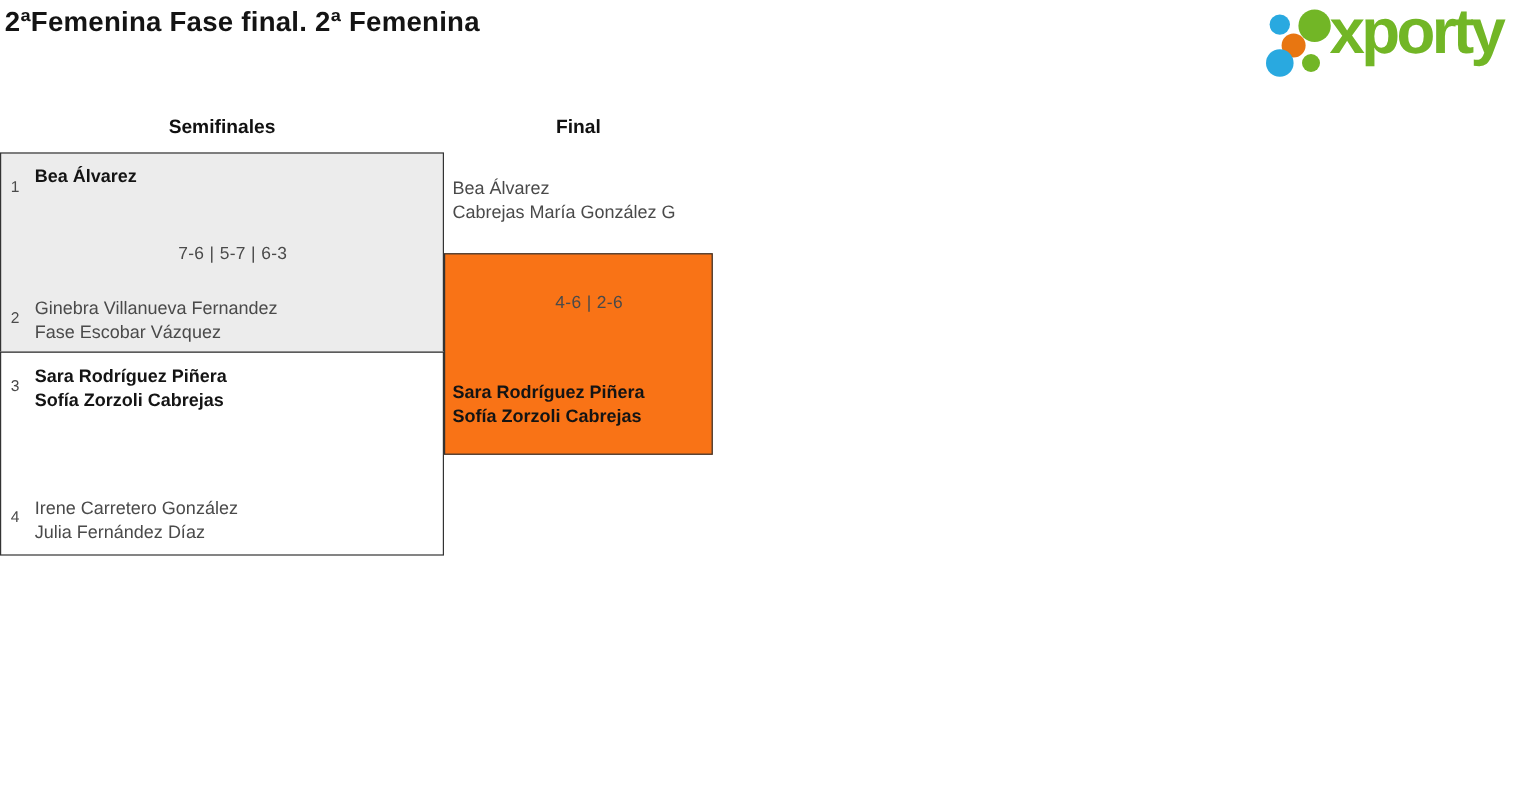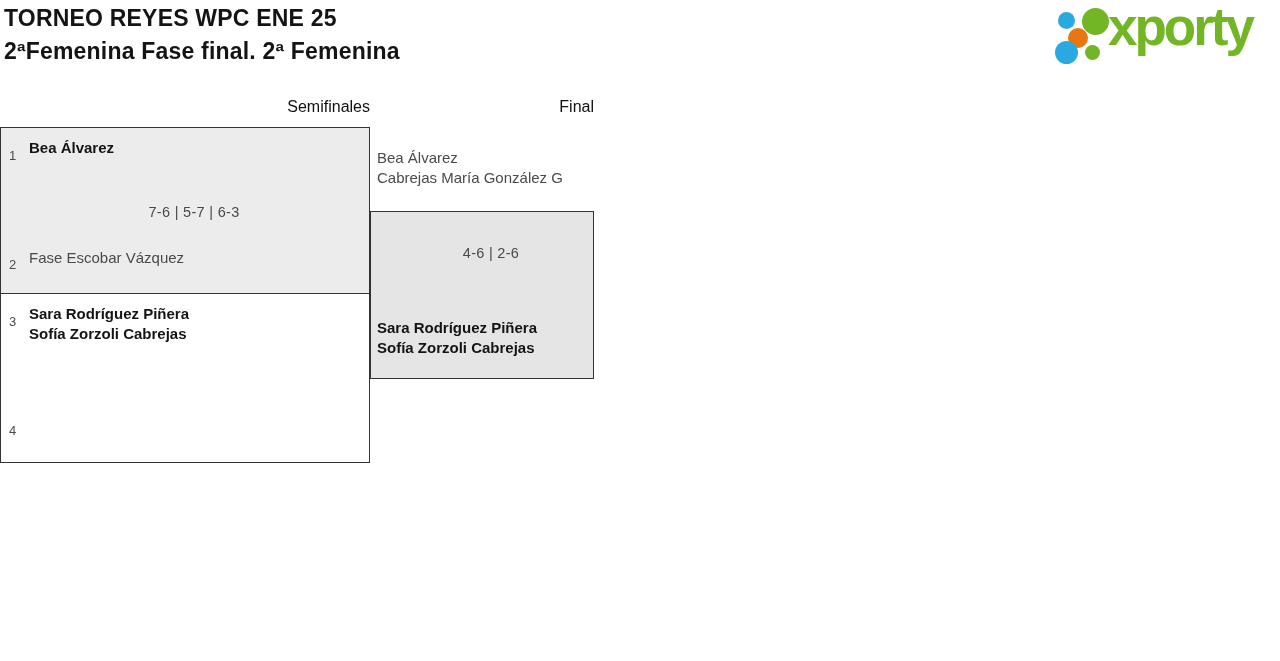--- a/index.html
+++ b/index.html
@@ -28,34 +28,34 @@
   .dot.d-blue-lg  { left: 9px;  top: 35px; width: 23px; height: 23px; background: #29a9e0; }
   .dot.d-green-sm { left: 39px; top: 39px; width: 15px; height: 15px; background: #72b626; }
   .wordmark {
     position: absolute; left: 62px; top: -12px;
     font-size: 53px; font-weight: 700; letter-spacing: -3px;
     color: #72b626; line-height: 66px;
   }
 
   
   .round-label {
-    position: absolute; top: 98px; text-align: right;
-    font-size: 16px; font-weight: 400; color: #111111;
+    position: absolute; top: 98px; text-align: center;
+    font-size: 16px; font-weight: 700; color: #111111;
   }
   .rl-semis { left: 0; width: 370px; }
   .rl-final { left: 370px; width: 224px; }
 
   
   .match {
     position: absolute; box-sizing: border-box;
     border: 1px solid #333333;
   }
   .m-sf1   { left: 0;     top: 127px; width: 370px; height: 167px; background: #ececec; }
   .m-sf2   { left: 0;     top: 293px; width: 370px; height: 170px; background: #ffffff; }
-  .m-final { left: 370px; top: 211px; width: 224px; height: 168px; background: #e5e5e5; }
+  .m-final { left: 370px; top: 211px; width: 224px; height: 168px; background: #f97316; }
 
   .seed {
     position: absolute; left: 8px;
     font-size: 13px; color: #4a4a4a; line-height: 15px;
   }
   .seed.pos-top { top: 20px; }
   .seed.pos-bot { top: 129px; }
 
   .team { position: absolute; left: 28px; font-size: 15px; line-height: 19.5px; }
   .team.pos-top { top: 10px; }
@@ -77,21 +77,20 @@
   .final-t1 div { white-space: nowrap; overflow: hidden; }
   .m-final .score { top: 33px; }
   .m-final .team-final { position: absolute; left: 6px; top: 106px; font-size: 15px; line-height: 19.5px; }
 </style>
 </head>
 <body>
 
 <div class="page">
 
   <header class="page-header">
-    <div class="page-title">TORNEO REYES WPC ENE 25</div>
     <div class="page-subtitle">2ªFemenina Fase final. 2ª Femenina</div>
   </header>
 
   <a class="logo">
     <span class="dot d-blue-sm"></span>
     <span class="dot d-green-lg"></span>
     <span class="dot d-orange"></span>
     <span class="dot d-blue-lg"></span>
     <span class="dot d-green-sm"></span>
     <span class="wordmark">xporty</span>
@@ -101,31 +100,36 @@
   <div class="round-label rl-final">Final</div>
 
   <section class="match m-sf1">
     <span class="seed pos-top">1</span>
     <div class="team pos-top winner">
       <div>Bea Álvarez</div>
     </div>
     <div class="score">7-6 | 5-7 | 6-3</div>
     <span class="seed pos-bot">2</span>
     <div class="team pos-bot loser">
+      <div>Ginebra Villanueva Fernandez</div>
       <div>Fase Escobar Vázquez</div>
     </div>
   </section>
 
   <section class="match m-sf2">
     <span class="seed pos-top">3</span>
     <div class="team pos-top winner">
       <div>Sara Rodríguez Piñera</div>
       <div>Sofía Zorzoli Cabrejas</div>
     </div>
     <span class="seed pos-bot">4</span>
+    <div class="team pos-bot loser">
+      <div>Irene Carretero González</div>
+      <div>Julia Fernández Díaz</div>
+    </div>
   </section>
 
   <div class="final-t1 loser">
     <div>Bea Álvarez</div>
     <div>Cabrejas María González G</div>
   </div>
 
   <section class="match m-final">
     <div class="score">4-6 | 2-6</div>
     <div class="team-final winner">

